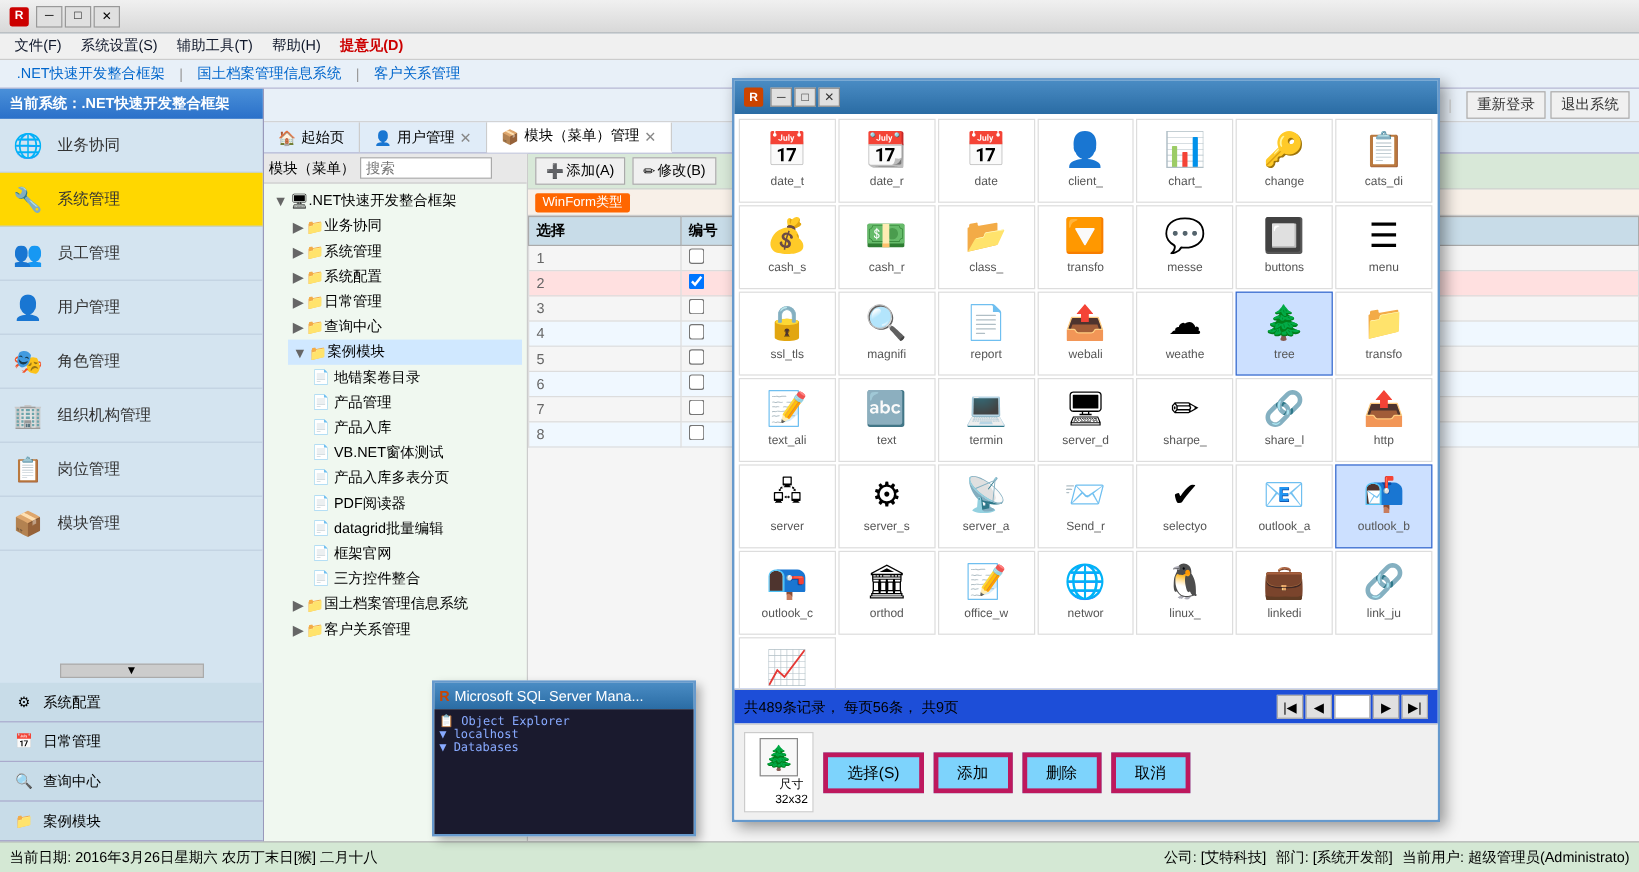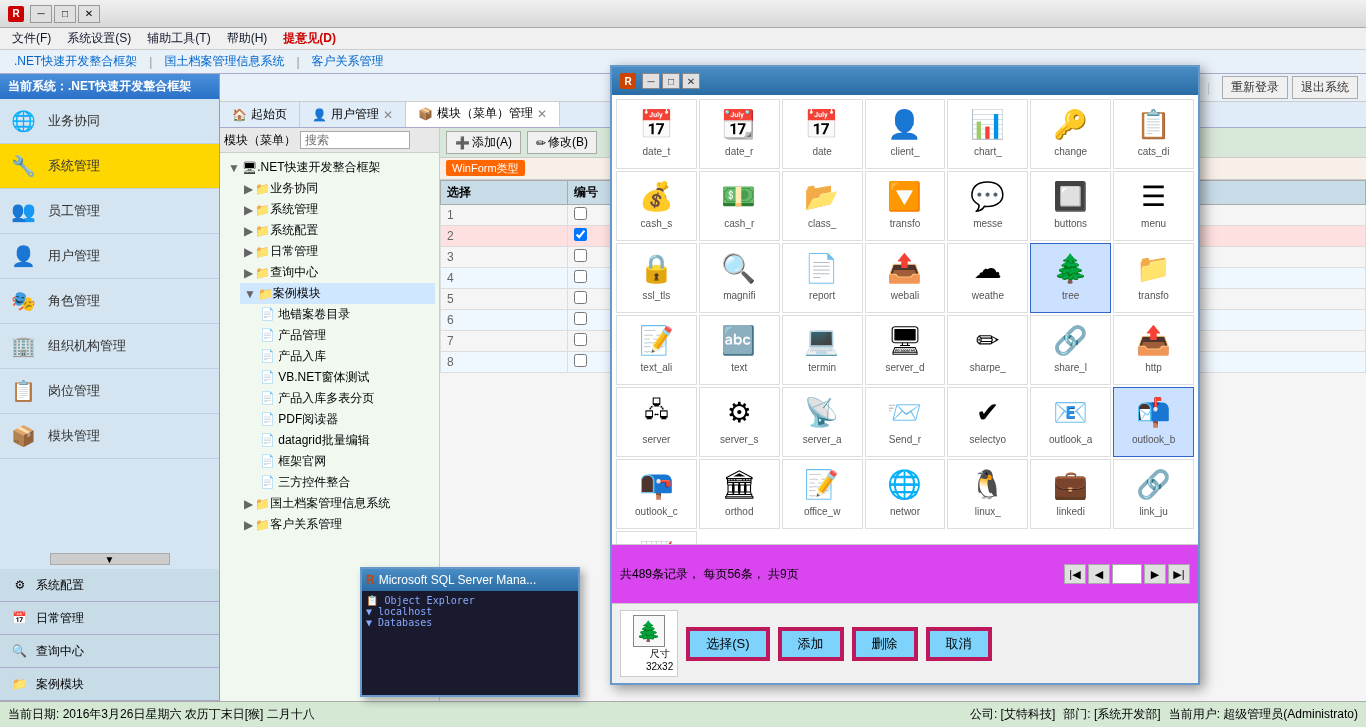--- a/index.html
+++ b/index.html
@@ -80,21 +80,21 @@
     .dialog-titlebar { background: linear-gradient(to bottom, #4a8cc4, #2a6ca4); color: white; height: 28px; display: flex; align-items: center; padding: 0 8px; }
     .dialog-title-icon { width: 16px; height: 16px; background: #cc4400; border-radius: 2px; margin-right: 6px; color: white; display: flex; align-items: center; justify-content: center; font-weight: bold; font-size: 10px; }
     .dialog-title-text { flex: 1; font-size: 13px; }
     .dialog-controls { display: flex; gap: 2px; }
     .dialog-btn { width: 18px; height: 16px; background: #e0e0e0; border: 1px solid #888; color: #333; display: flex; align-items: center; justify-content: center; cursor: pointer; font-size: 10px; }
     .icon-grid { display: grid; grid-template-columns: repeat(7, 1fr); gap: 2px; padding: 4px; overflow-y: auto; flex: 1; }
     .icon-cell { border: 1px solid #ddd; padding: 4px; display: flex; flex-direction: column; align-items: center; cursor: pointer; min-height: 70px; }
     .icon-cell.selected { background: #cce0ff; border-color: #3366cc; }
     .icon-img { width: 40px; height: 40px; display: flex; align-items: center; justify-content: center; font-size: 28px; }
     .icon-label { font-size: 10px; color: #555; text-align: center; margin-top: 2px; word-break: break-all; }
-    .dialog-pagination { background: #d946ef; padding: 19px 8px; border-top: 1px solid #ccc; display: flex; align-items: center; justify-content: space-between; }
+    .dialog-pagination { background: #1d4ed8; padding: 4px 8px; border-top: 1px solid #ccc; display: flex; align-items: center; justify-content: space-between; }
     .page-btns { display: flex; gap: 2px; align-items: center; }
     .page-btn { width: 22px; height: 20px; background: #e0e0e0; border: 1px solid #aaa; cursor: pointer; display: flex; align-items: center; justify-content: center; font-size: 11px; }
     .page-input { width: 30px; height: 20px; border: 1px solid #aaa; text-align: center; font-size: 12px; }
     .dialog-footer { background: #f0f0f0; padding: 6px 8px; border-top: 1px solid #ccc; display: flex; align-items: center; gap: 8px; }
     .size-info { display: flex; flex-direction: column; align-items: center; font-size: 11px; border: 1px solid #ccc; padding: 4px; background: white; }
     .size-box { width: 32px; height: 32px; border: 1px solid #888; background: #f8f8f8; display: flex; align-items: center; justify-content: center; font-size: 20px; }
     .action-btn { padding: 4px 16px; background: #7dd3fc; border: 4px solid #be185d; cursor: pointer; font-size: 13px; }
     
     
     .sql-window { position: fixed; bottom: 30px; left: 360px; width: 220px; height: 130px; background: #f0f0f0; border: 2px solid #6699cc; box-shadow: 4px 4px 8px rgba(0,0,0,0.3); z-index: 50; }

